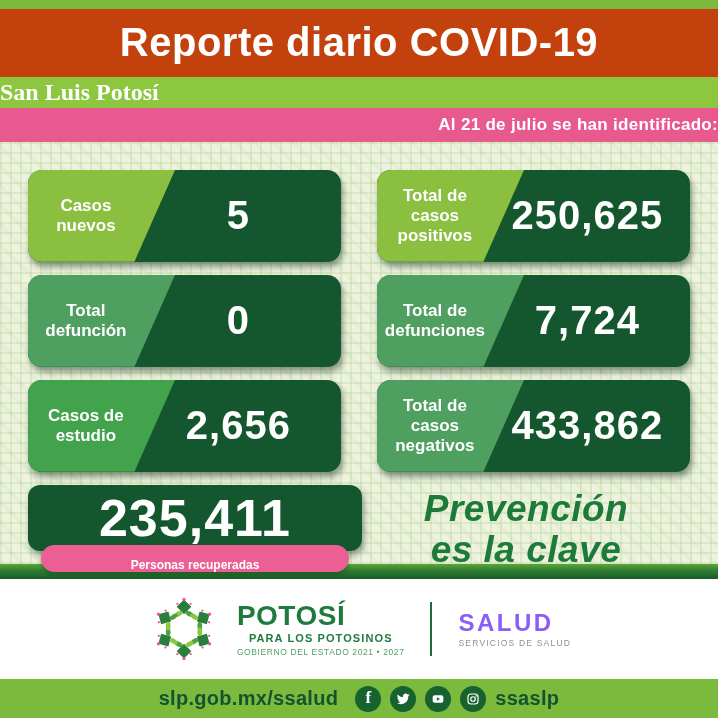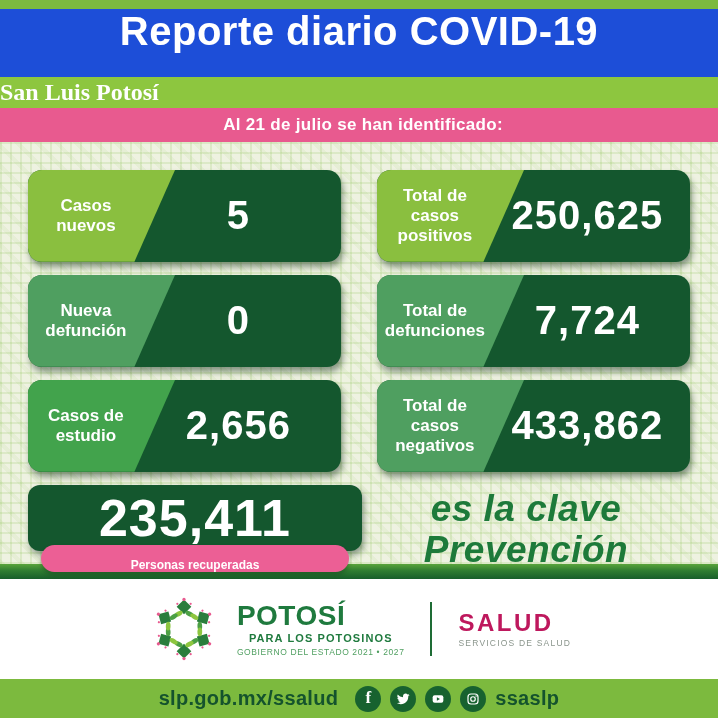--- a/index.html
+++ b/index.html
@@ -1,24 +1,24 @@
 <!DOCTYPE html>
 <html><head>
 <meta charset="utf-8">
 <style>
   * { margin:0; padding:0; box-sizing:border-box; }
   html,body { width:718px; height:718px; background:#fff; font-family:"Liberation Sans", sans-serif; overflow:hidden; }
   .poster { width:718px; height:718px; display:flex; flex-direction:column; background:#fff; }
 
   .top-strip { height:9px; background:#7cba3e; }
-  .header { height:71px; background:#1d4ed8; display:flex; justify-content:center; }
+  .header { height:71px; background:#c2410c; display:flex; align-items:center; justify-content:center; }
   .header-title { color:#fff; font-size:40px; font-weight:bold; letter-spacing:.5px; }
   .subheader { height:32px; background:#8dc63f; display:flex; align-items:center; justify-content:flex-start;font-family:Liberation Serif, serif; }
   .subheader-title { color:#fff; font-size:24px; font-weight:bold; }
-  .pink-band { height:35px; background:#e85a8f; display:flex; align-items:center; justify-content:center;padding-left:8px; }
+  .pink-band { height:35px; background:#e85a8f; display:flex; align-items:center; justify-content:flex-end;padding-left:8px; }
   .pink-band-text { color:#fff; font-size:17px; font-weight:bold; letter-spacing:.3px; }
 
   .pattern-area {
     height:422px;
     padding:28px 28px 0 28px;
     background-color:#eef2e1;
     background-image:
       repeating-linear-gradient(90deg, rgba(124,186,62,.16) 0 2px, transparent 2px 10px),
       repeating-linear-gradient(0deg, rgba(124,186,62,.16) 0 2px, transparent 2px 10px),
       repeating-linear-gradient(45deg, rgba(124,186,62,.07) 0 4px, transparent 4px 14px);
@@ -65,21 +65,21 @@
   }
 
   .footer { height:104px; background:#fff; display:flex; align-items:center; justify-content:center; gap:16px; }
   .rosette { width:74px; height:74px; }
   .potosi-block { display:flex; flex-direction:column; line-height:1.05; }
   .potosi-name { color:#1f7a3e; font-size:28px; font-weight:700; letter-spacing:.5px; }
   .potosi-sub { color:#1f7a3e; font-size:11px; font-weight:bold; letter-spacing:1.1px; margin-top:2px;padding-left:12px; }
   .potosi-gov { color:#4f9f60; font-size:8.5px; letter-spacing:.6px; margin-top:4px; }
   .footer-divider { width:2px; height:54px; background:#1e6c35; margin:0 10px; }
   .salud-block { display:flex; flex-direction:column; line-height:1.1; }
-  .salud-name { color:#be185d; font-size:24px; font-weight:bold; letter-spacing:2.5px; }
+  .salud-name { color:#8b5cf6; font-size:24px; font-weight:bold; letter-spacing:2.5px; }
   .salud-sub { color:#8a958c; font-size:8.5px; letter-spacing:1.2px; margin-top:3px; }
 
   .bottom-bar { height:40px; background:#7cba3e; display:flex; align-items:center; justify-content:center; gap:9px; }
   .bottom-url, .bottom-handle { color:#14532d; font-size:20px; font-weight:bold; letter-spacing:.3px; }
   .bottom-url { margin-right:8px; }
   .icon-circle {
     width:26px; height:26px; border-radius:50%; background:#17622f;
     display:flex; align-items:center; justify-content:center; flex:none;
   }
   .icon-circle svg { display:block; }
@@ -118,21 +118,21 @@
       <div class="card">
         <div class="card-wedge" style="background: rgb(138, 191, 63);"></div>
         <div class="card-label">Total de
 casos
 positivos</div>
         <div class="card-value">250,625</div>
       </div>
 
       <div class="card">
         <div class="card-wedge" style="background: rgb(79, 159, 96);"></div>
-        <div class="card-label">Nueva
+        <div class="card-label">Total
 defunción</div>
         <div class="card-value">0</div>
       </div>
 
       <div class="card">
         <div class="card-wedge" style="background: rgb(79, 159, 96);"></div>
         <div class="card-label">Total de
 defunciones</div>
         <div class="card-value">7,724</div>
       </div>
@@ -155,22 +155,22 @@
     </div>
 
     <div class="bottom-row">
       <div class="recovered-card">
         <div class="recovered-num">235,411</div>
         <div class="recovered-pill">
           <span>Personas recuperadas</span>
         </div>
       </div>
       <div class="slogan">
+        <span>Prevención</span>
         <span>es la clave</span>
-        <span>Prevención</span>
       </div>
     </div>
   </div>
 
   <div class="green-strip"></div>
 
   <div class="footer">
     <svg class="rosette" viewBox="0 0 100 100">
       <g>
         <g transform="rotate(0 50 50)">

